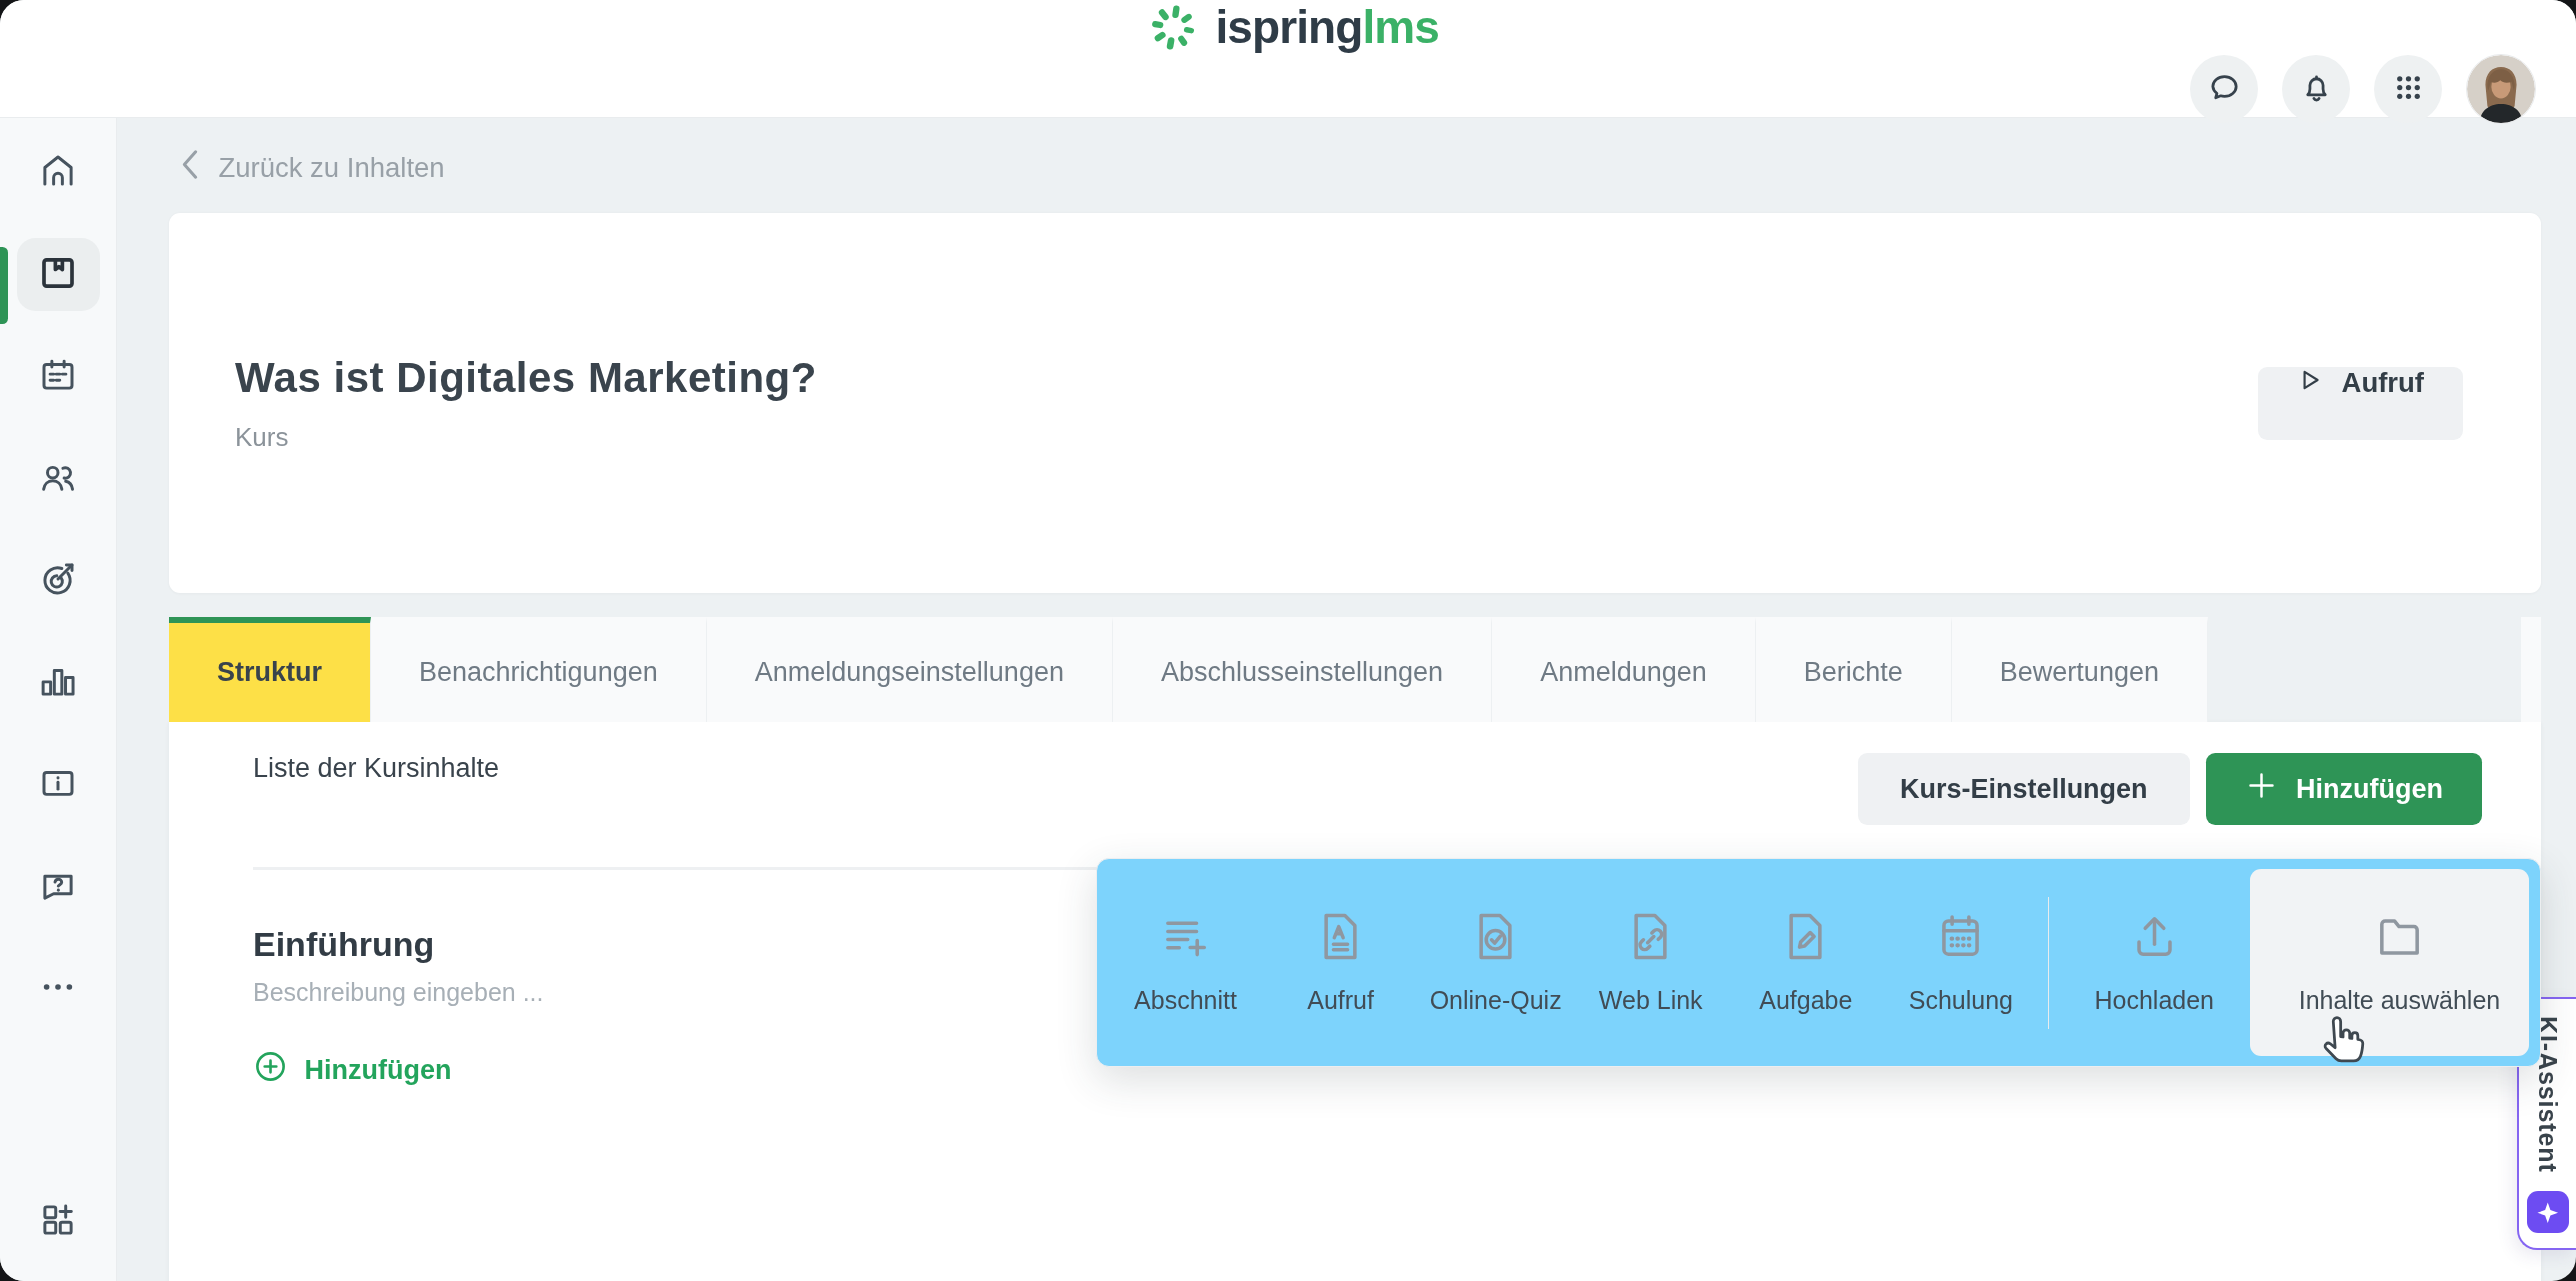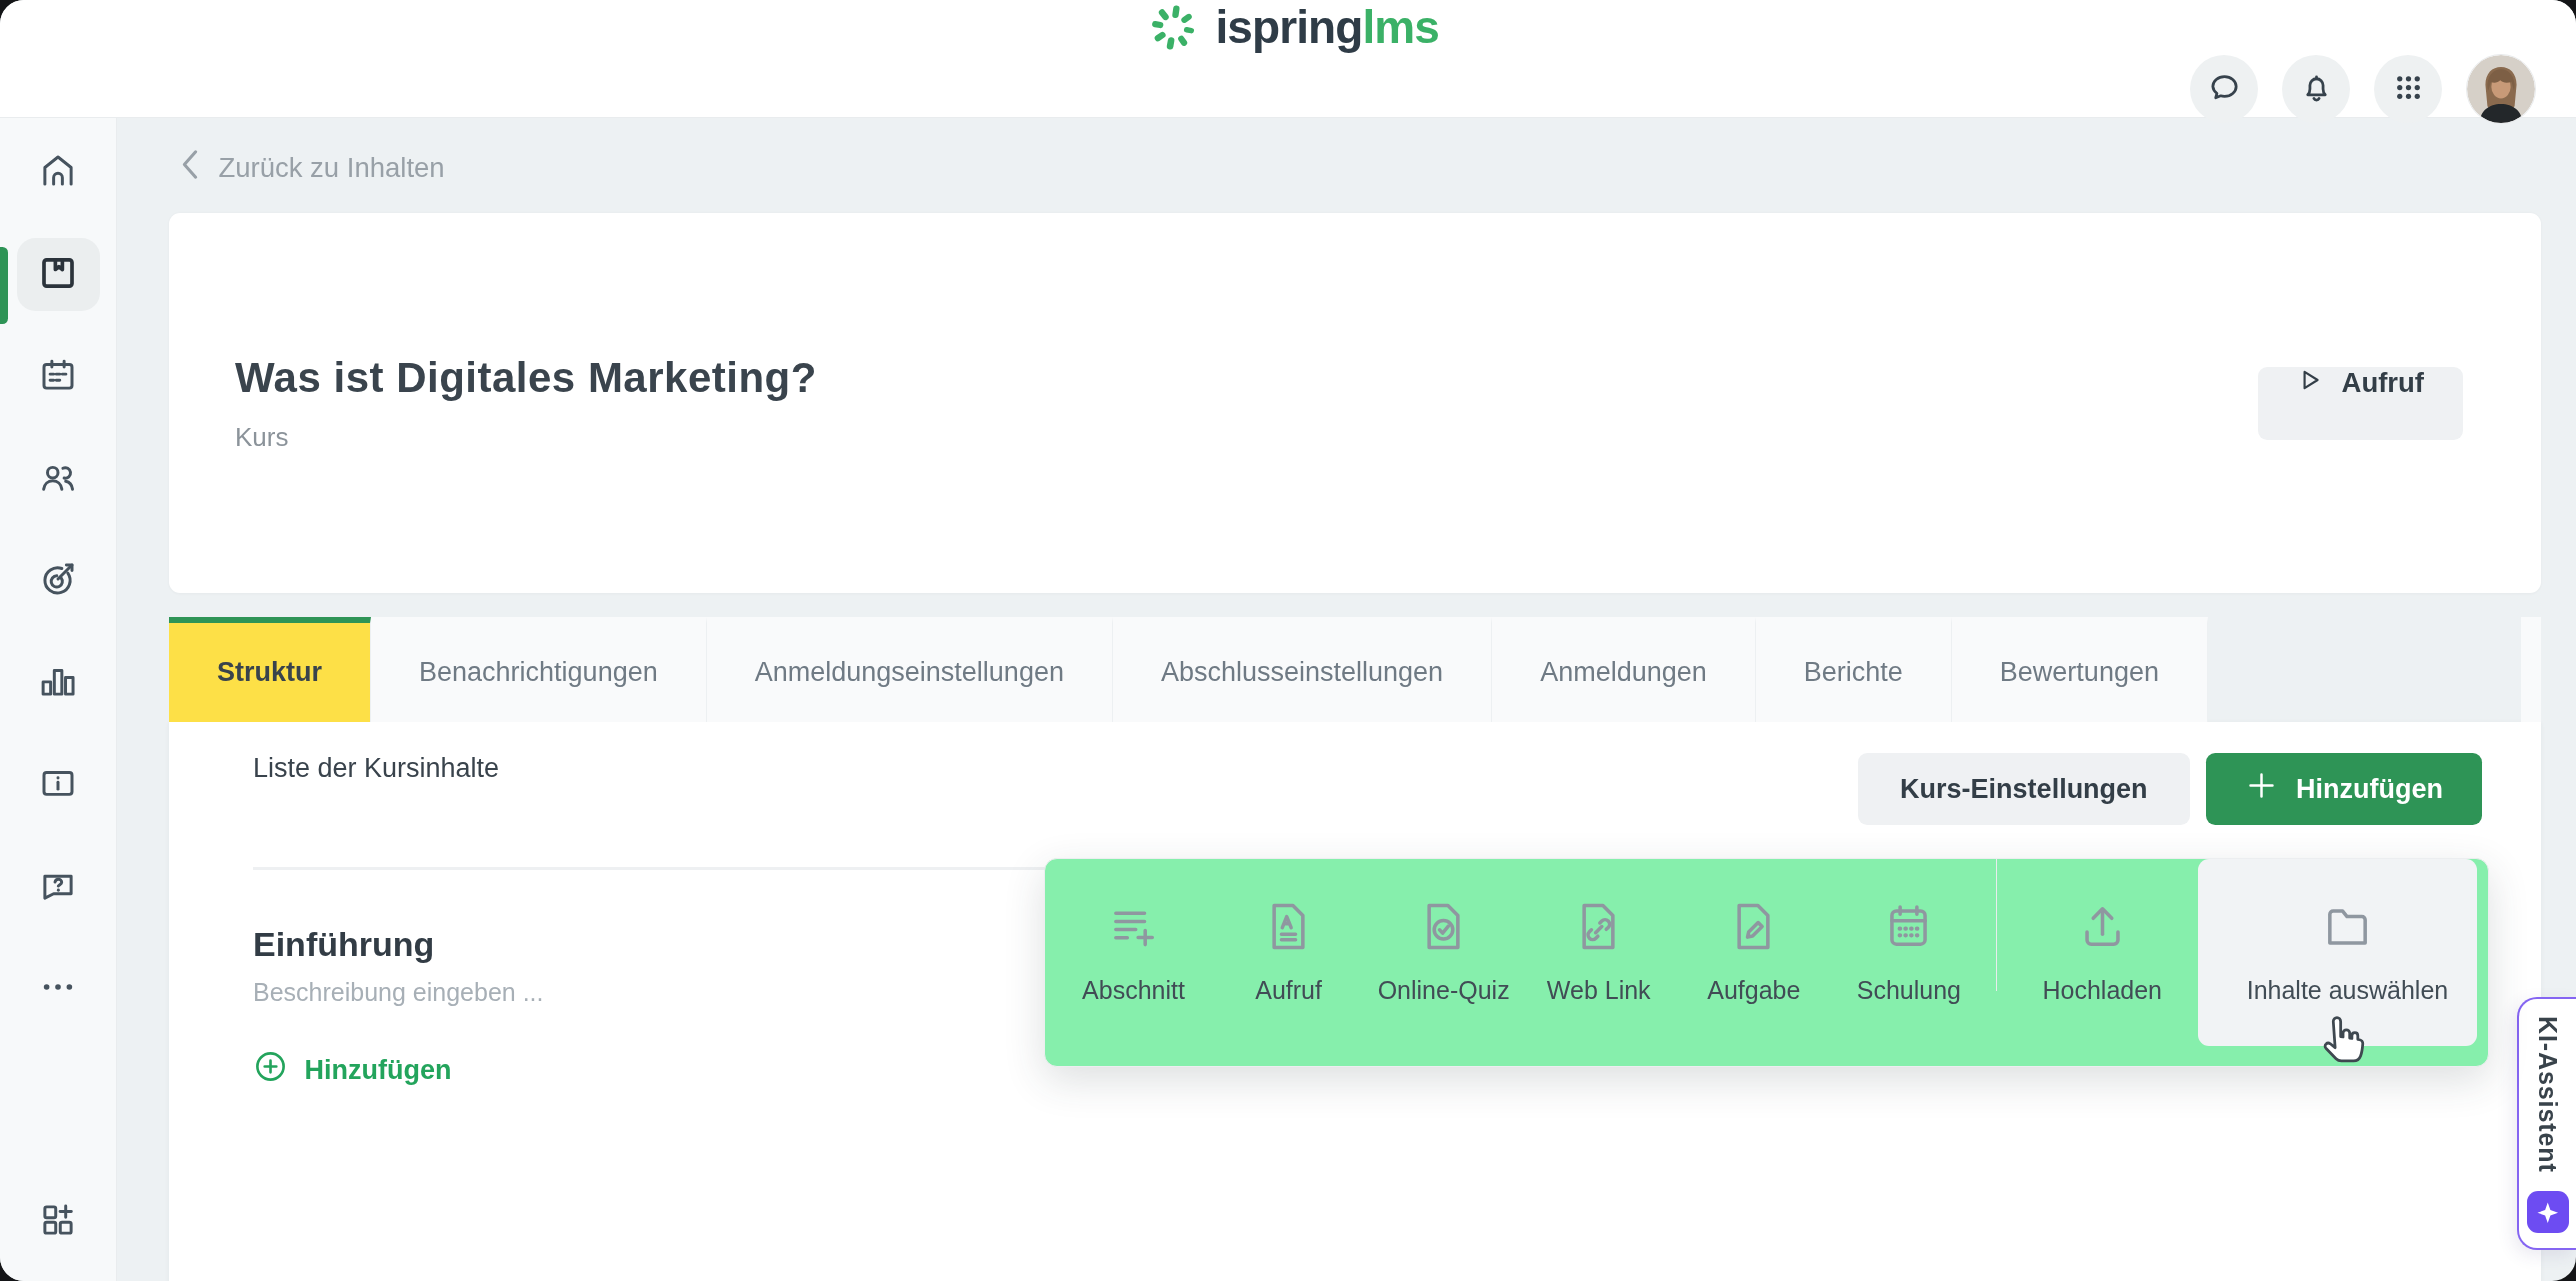--- a/index.html
+++ b/index.html
@@ -78,23 +78,23 @@
   .add-btn{height:72px;padding:0 39px;background:var(--green,#2e9456);border-radius:9.2px;display:flex;
     align-items:center;gap:18.4px;font-size:27px;font-weight:700;color:#fff;cursor:pointer;}
   .add-btn svg{width:33px;height:33px;}
   .divider{margin-top:42px;height:2.8px;background:#eef0f2;}
   .section-title{margin-top:55px;font-size:34px;font-weight:700;color:#323c45;}
   .section-desc{margin-top:14.7px;font-size:25px;color:#a7afb6;}
   .add-link{margin-top:42px;display:inline-flex;align-items:center;gap:16.5px;
     color:var(--link_green,#23a45c);font-size:27px;font-weight:600;cursor:pointer;}
   .add-link svg{width:35px;height:35px;}
   
-  .add-menu{position:absolute;left:1044px;top:740px;width:1445px;height:209px;background:#86efac;
+  .add-menu{position:absolute;left:1096px;top:740px;width:1445px;height:209px;background:#7dd3fc;
     border-radius:13px;border:0.9px solid #eceef0;box-shadow:0 13px 40px rgba(45,55,65,.16);
-    display:flex;align-items:flex-start;padding:0 11px;box-sizing:border-box;z-index:5;}
+    display:flex;align-items:center;padding:0 11px;box-sizing:border-box;z-index:5;}
   .menu-item{width:158px;height:187px;display:flex;flex-direction:column;align-items:center;
     justify-content:center;gap:20px;border-radius:11px;cursor:pointer;flex-shrink:1;}
   .menu-item svg{width:53px;height:53px;color:#8f97a0;}
   .menu-label{font-size:25px;color:#414c55;white-space:nowrap;}
   .menu-item.upload{width:195px;}
   .menu-item.highlight{width:264px;background:#f1f3f5;padding-left:20px;}
   .menu-divider{width:1.8px;height:132px;background:#e9ecee;margin:0 9.2px;flex-shrink:0;}
   .cursor{position:absolute;left:2313px;top:895px;z-index:6;pointer-events:none;}
   .cursor svg{width:59px;height:59px;}
   

